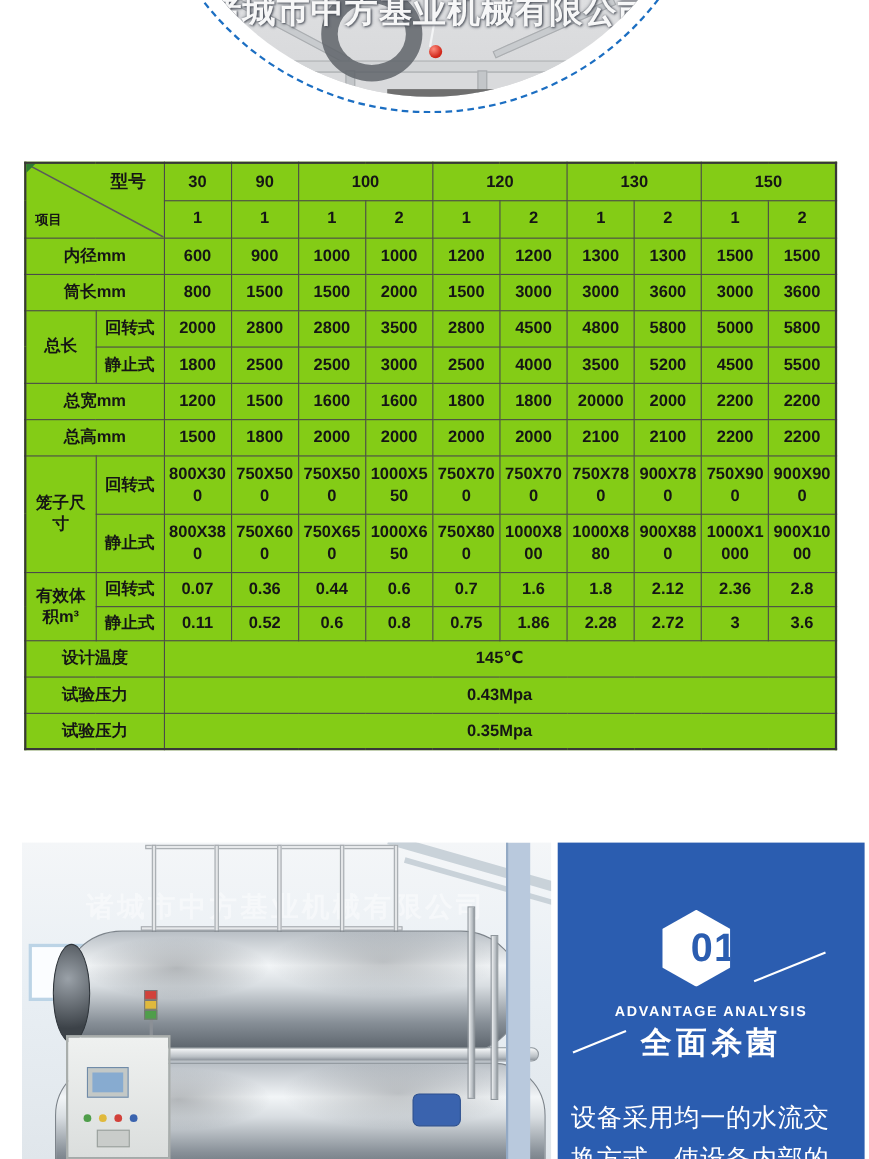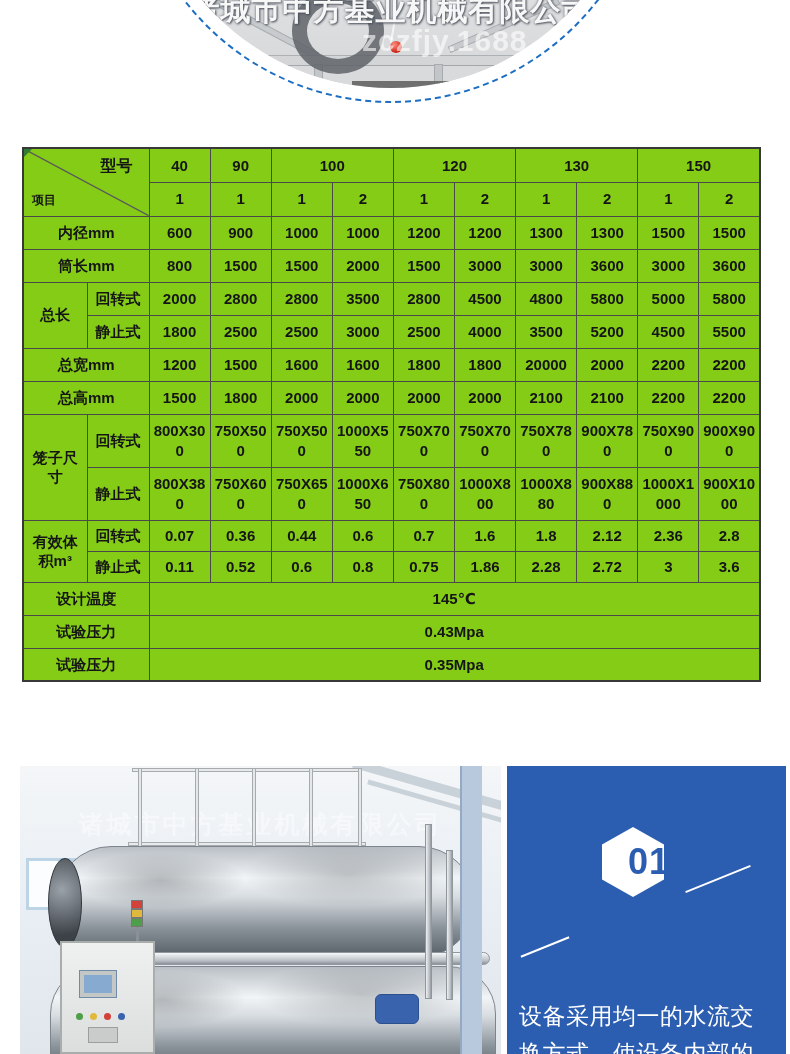--- a/index.html
+++ b/index.html
@@ -112,40 +112,39 @@
     <div class="hero-leg" style="left:70px;"></div>
     <div class="hero-leg" style="left:170px;"></div>
     <div class="hero-leg" style="left:290px;"></div>
     <div class="hero-leg" style="left:395px;"></div>
     <div class="hero-ring-1"></div>
     <div class="hero-ring-2"></div>
     <div class="hero-strip"></div>
     <div class="hero-red-stem"></div>
     <div class="hero-red-ball"></div>
     <div class="hero-wm-company">诸城市中方基业机械有限公司</div>
-    <div class="hero-wm-id">zczfjy.1688</div>
   </div>
 
   <table class="spec">
     <colgroup>
       <col style="width:64px">
         <col style="width:62px">
       <col span="10" style="width:61.1px">
     </colgroup>
     <thead id="spec-thead">
         <tr>
           <th colspan="2" rowspan="2" class="corner">
             <svg viewBox="0 0 100 100" preserveAspectRatio="none">
               <line x1="0" y1="0" x2="100" y2="100" stroke="#5a5a5a" stroke-width="1.4" vector-effect="non-scaling-stroke"></line>
             </svg>
             <div class="corner-flag"></div>
             <span class="c-top">型号</span>
             <span class="c-bot">项目</span>
           </th>
-          <th colspan="1">40</th>
+          <th colspan="1">30</th>
           <th colspan="1">90</th>
           <th colspan="2">100</th>
           <th colspan="2">120</th>
           <th colspan="2">130</th>
           <th colspan="2">150</th>
         </tr>
         <tr>
           <th>1</th>
           <th>1</th>
           <th>1</th>
@@ -340,17 +339,19 @@
     </div>
     <div class="ph-pump"></div>
     <div class="ph-wallcol"></div>
   </div>
 
   <div class="panel">
     <div class="hexagon">
       <span>01</span>
     </div>
     <div class="slash slash-r"></div>
+    <div class="adv-en">ADVANTAGE ANALYSIS</div>
+    <div class="adv-cn">全面杀菌</div>
     <div class="slash slash-l"></div>
     <p class="adv-body">设备采用均一的水流交换方式，使设备内部的温度</p>
   </div>
 
 </div>
 
 </body></html>

